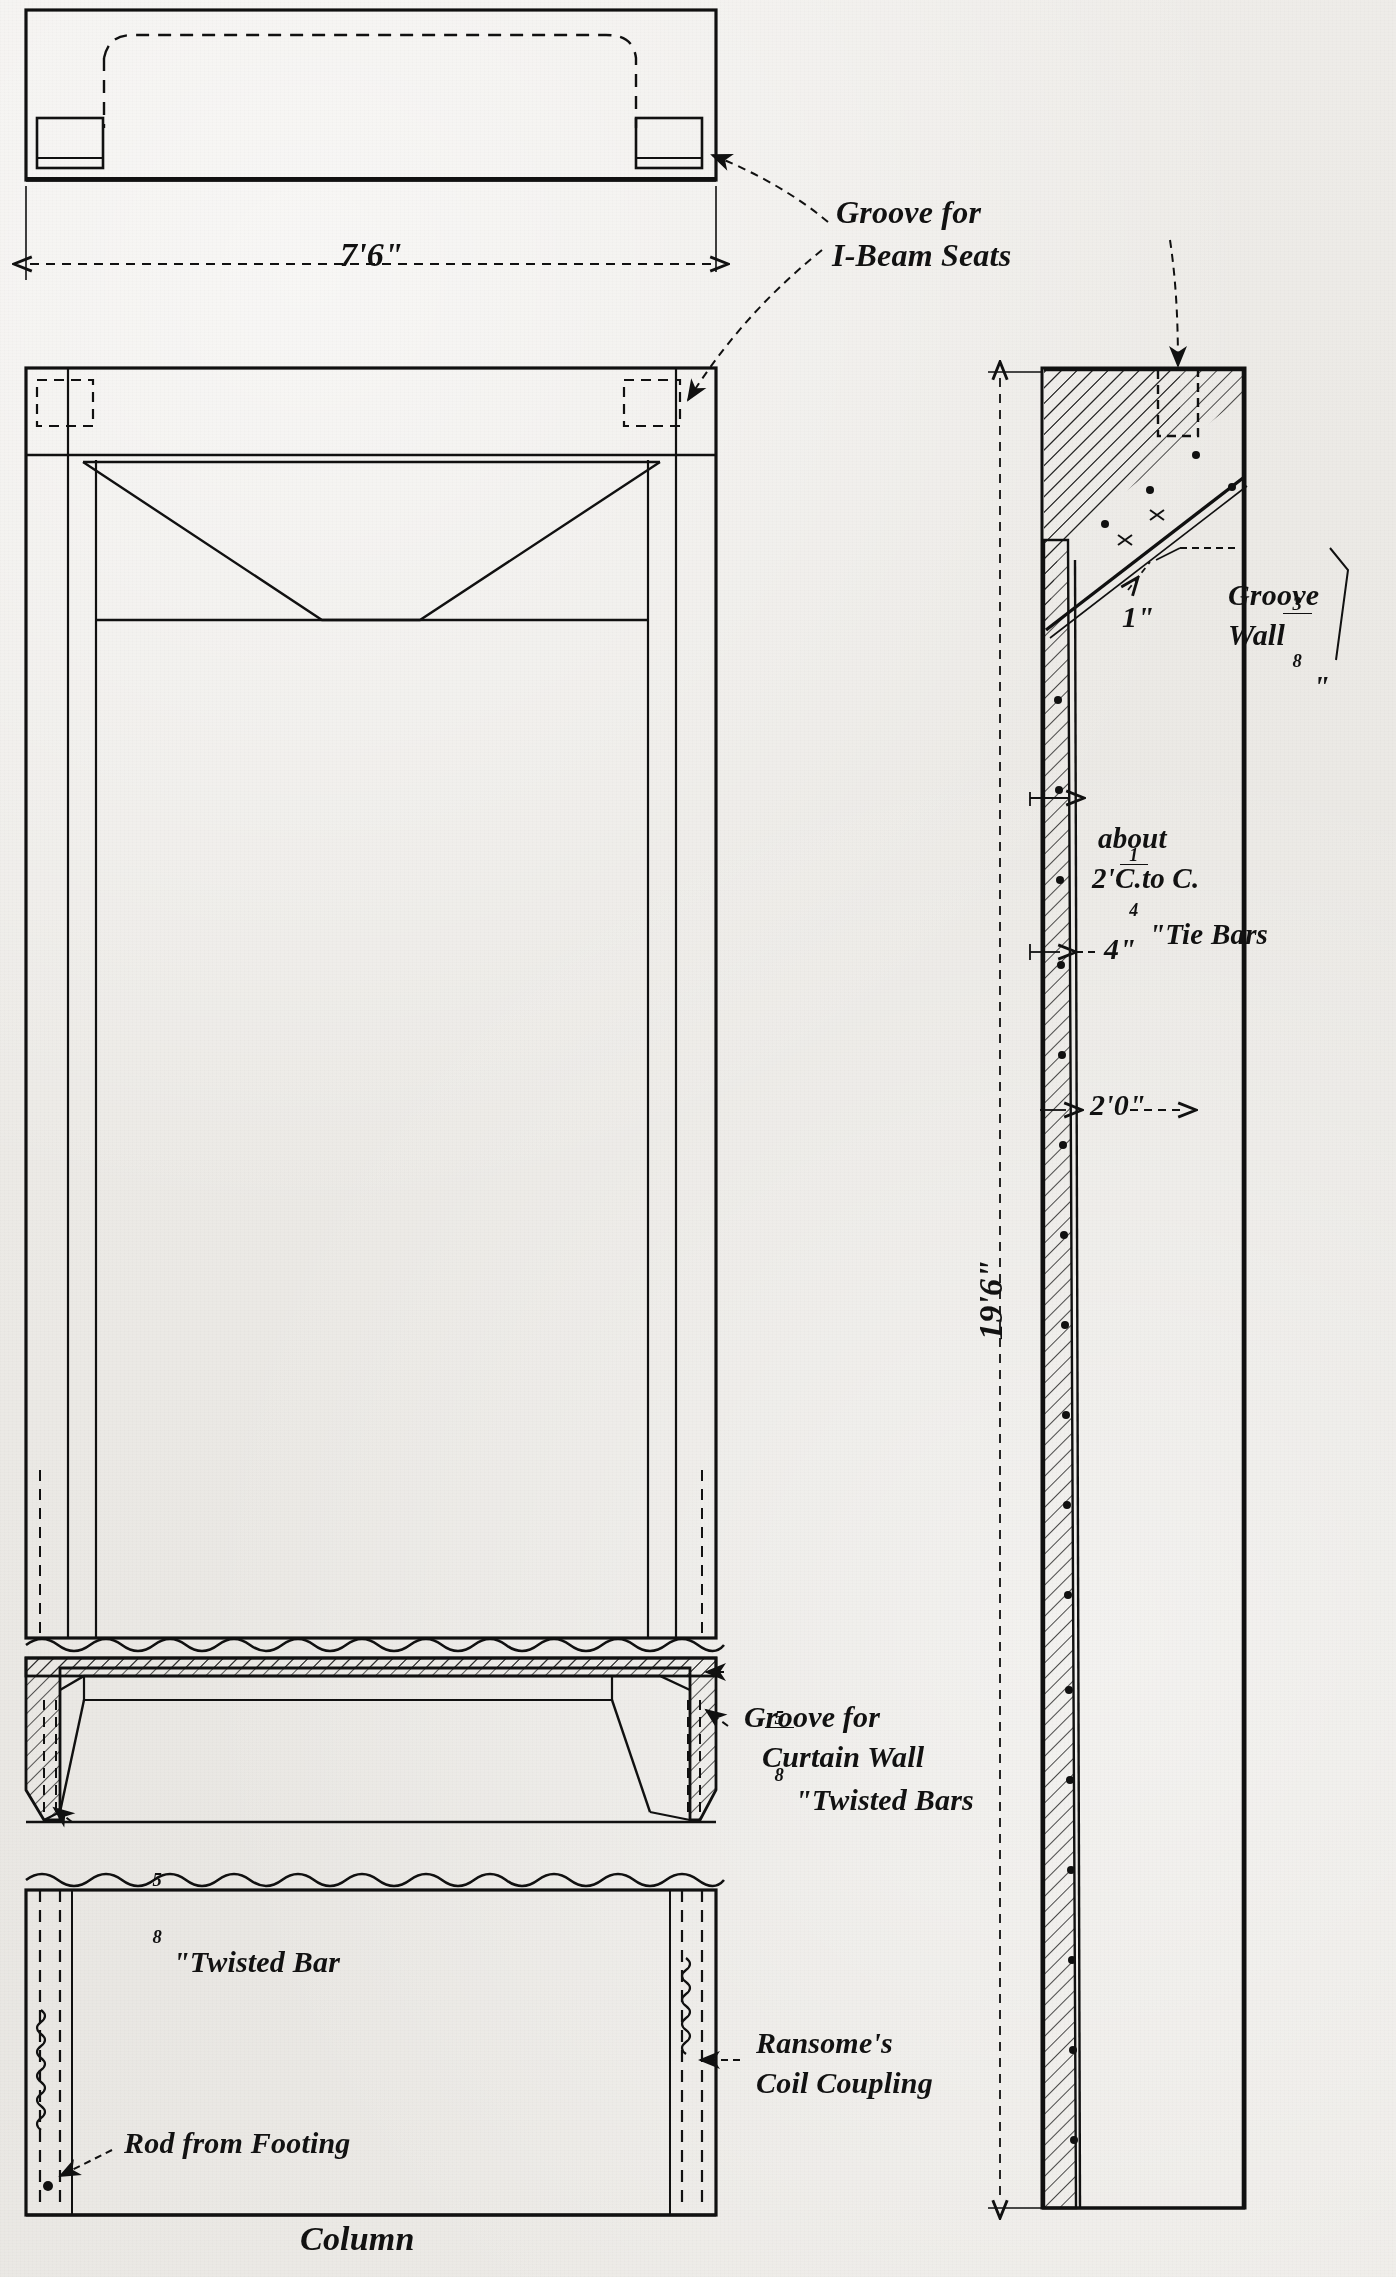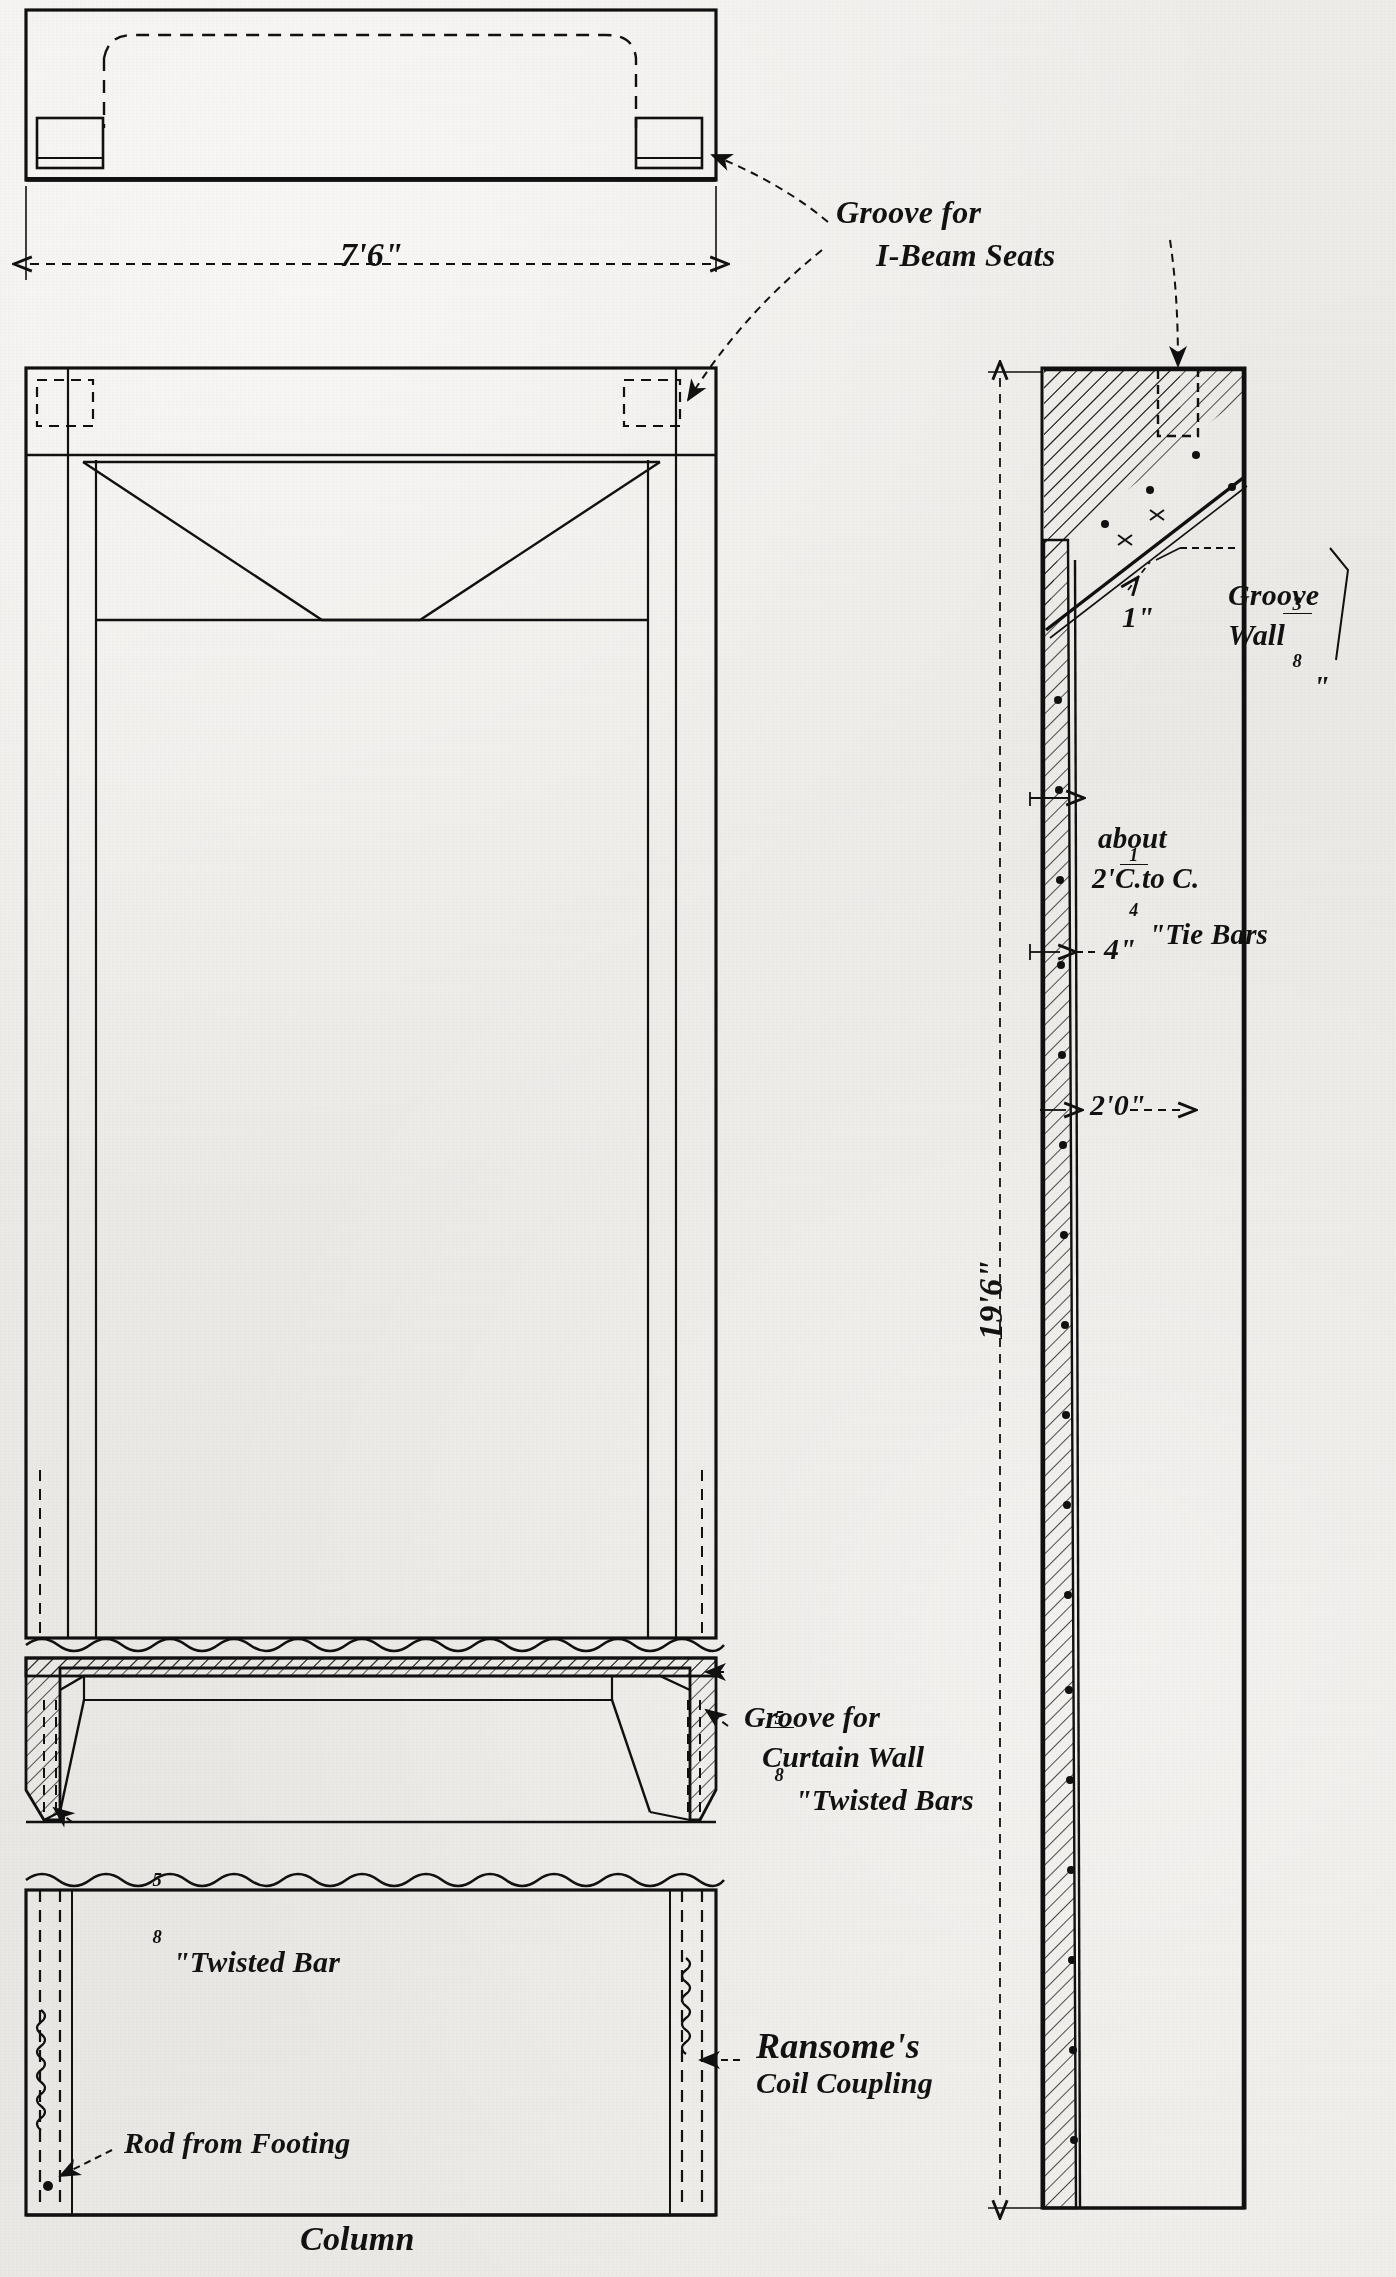--- a/index.html
+++ b/index.html
@@ -275,21 +275,21 @@
 
       <path d="M740,2060 L700,2060" fill="none" stroke="#111" stroke-width="2" stroke-dasharray="7 5" marker-end="url(#arrHead)"></path>
 
       <path d="M112,2150 L60,2176" fill="none" stroke="#111" stroke-width="2" stroke-dasharray="7 5" marker-end="url(#arrHead)"></path>
 
       <path d="M1330,548 L1348,570 L1336,660" fill="none" stroke="#111" stroke-width="2"></path>
     </g>
   </svg>
 
   <div class="lbl" style="left:836px; top:195px; font-size:32px;">Groove for</div>
-  <div class="lbl" style="left:876px; top:238px; font-size:32px;">I-Beam Seats</div>
+  <div class="lbl" style="left:832px; top:238px; font-size:32px;">I-Beam Seats</div>
 
   <div class="lbl" style="left:340px; top:236px; font-size:34px;">7'6"</div>
 
   <div class="lbl rot" style="left:972px; top:1340px; font-size:34px; transform:rotate(-90deg);">19'6"</div>
 
   <div class="lbl" style="left:1252px; top:524px; font-size:30px;">
     <span class="frac">
       <span class="num">3</span>
       <span class="den">8</span>
     </span><span>"</span>
@@ -322,21 +322,21 @@
   <div class="lbl" style="left:744px; top:1700px; font-size:30px;">Groove for</div>
   <div class="lbl" style="left:744px; top:1740px; font-size:30px;margin-left:18px;">Curtain Wall</div>
 
   <div class="lbl" style="left:112px; top:1800px; font-size:30px;">
     <span class="frac">
       <span class="num">5</span>
       <span class="den">8</span>
     </span><span>"Twisted Bar</span>
   </div>
 
-  <div class="lbl" style="left:756px; top:2026px; font-size:36px;font-style:italic;">Ransome's</div>
+  <div class="lbl" style="left:756px; top:2026px; font-size:30px;font-style:italic;">Ransome's</div>
   <div class="lbl" style="left:756px; top:2066px; font-size:30px;">Coil Coupling</div>
 
   <div class="lbl" style="left:124px; top:2126px; font-size:30px;">Rod from Footing</div>
 
   <div class="lbl" style="left:300px; top:2220px; font-size:34px;">Column</div>
 
 </div>
 
 <div id="grain"></div>
 

